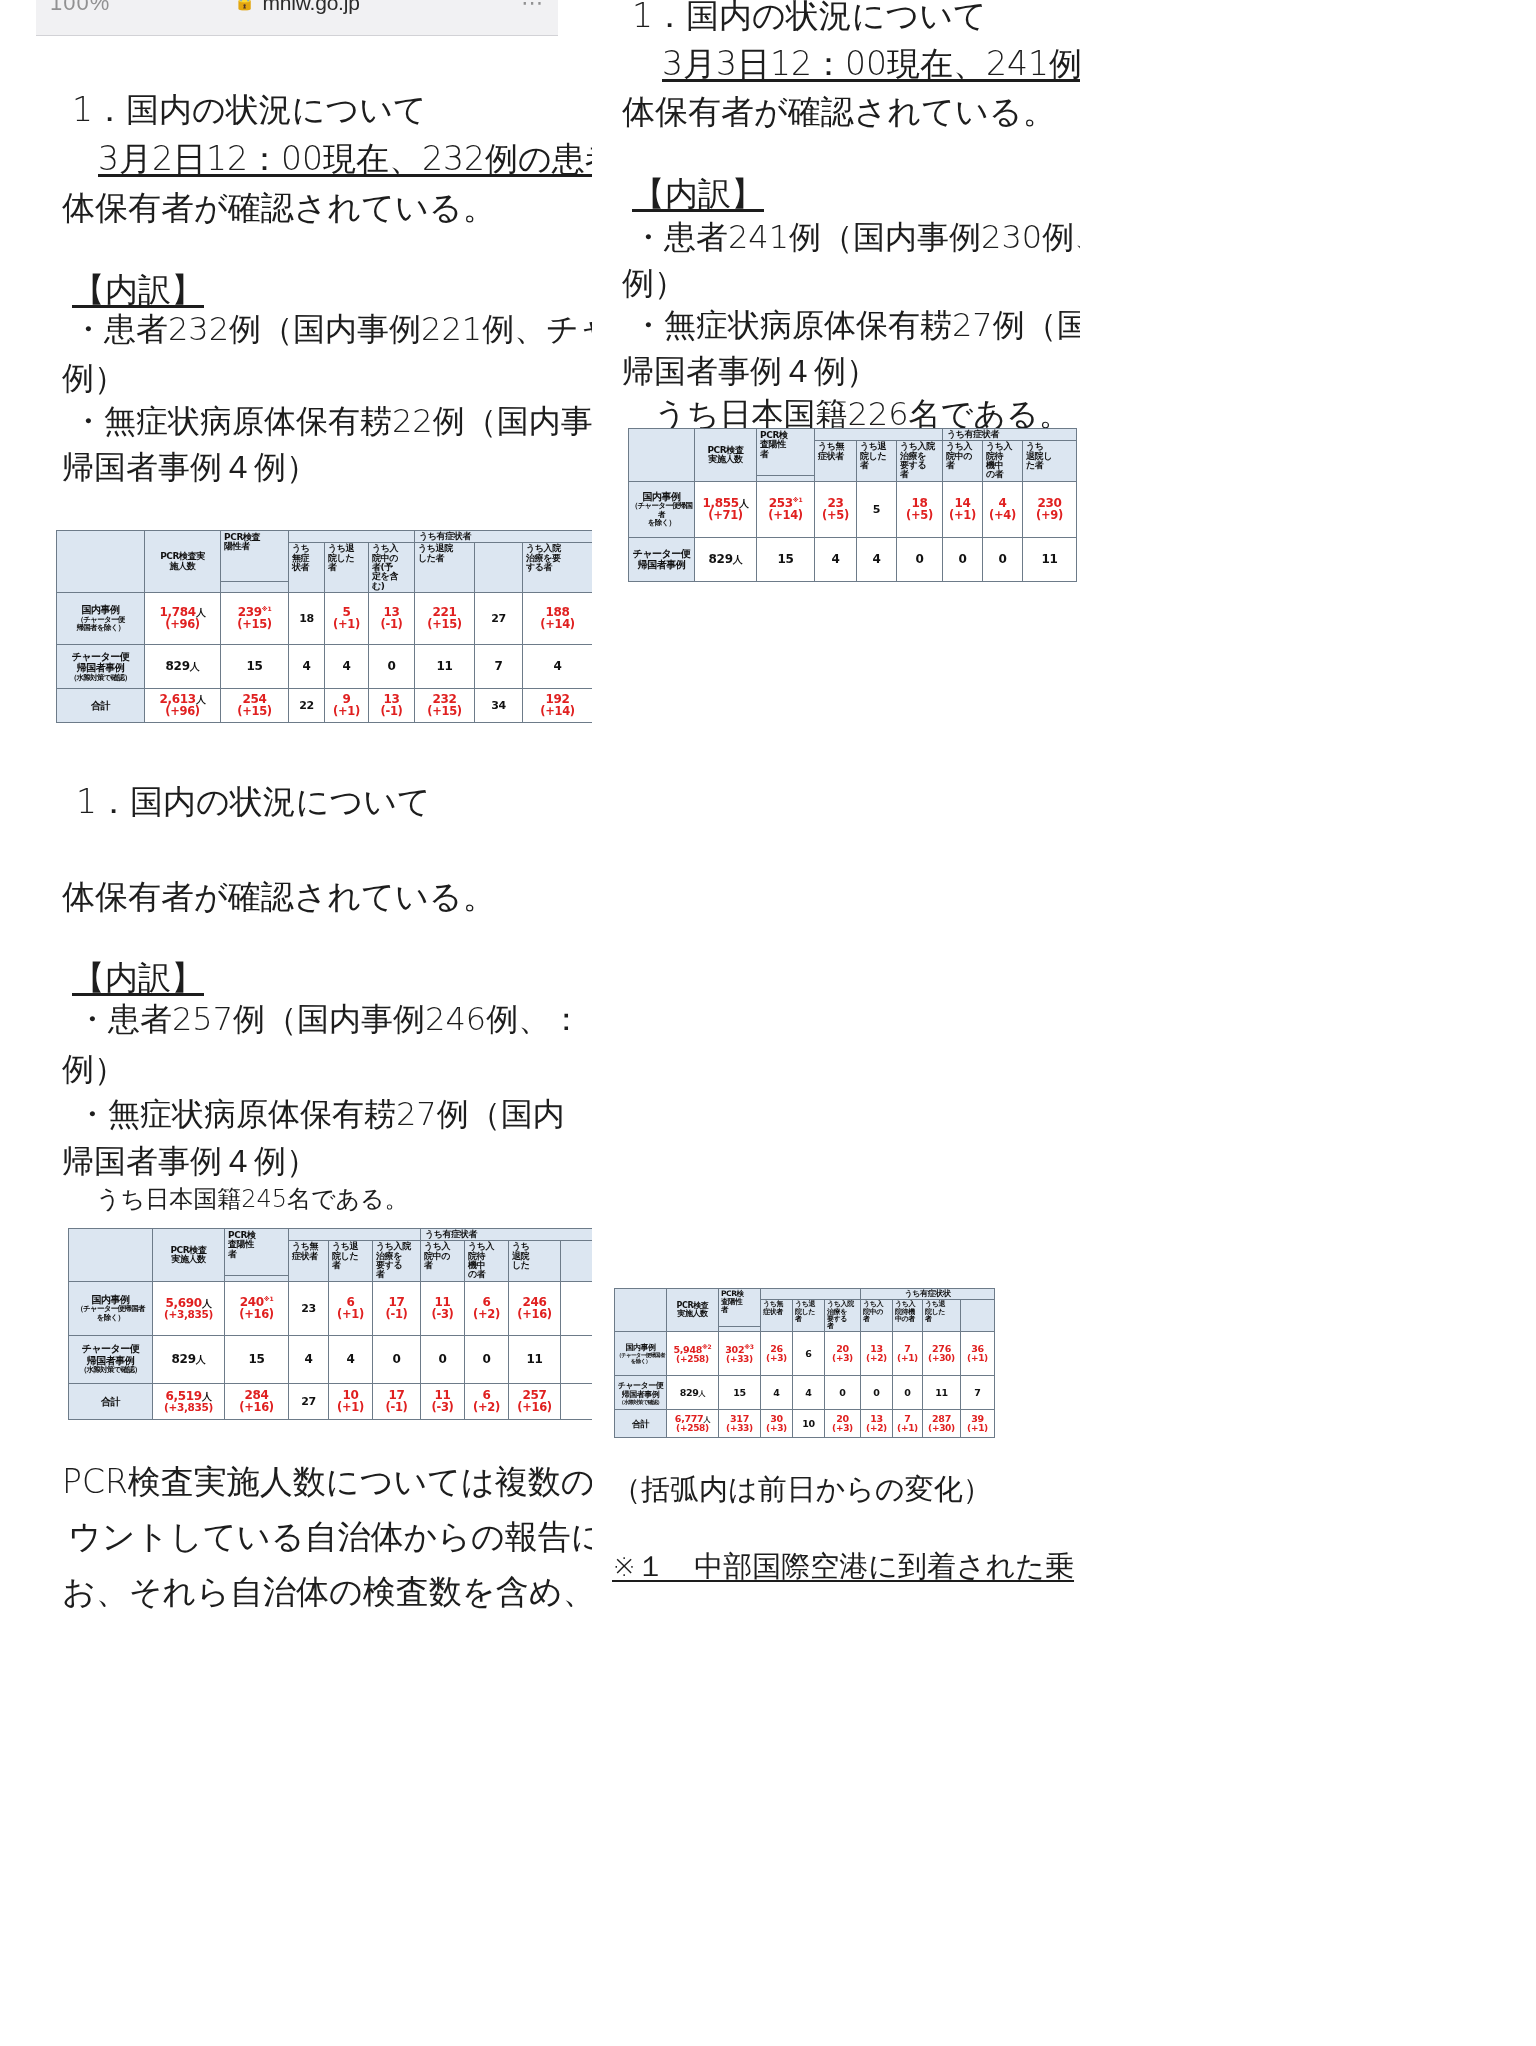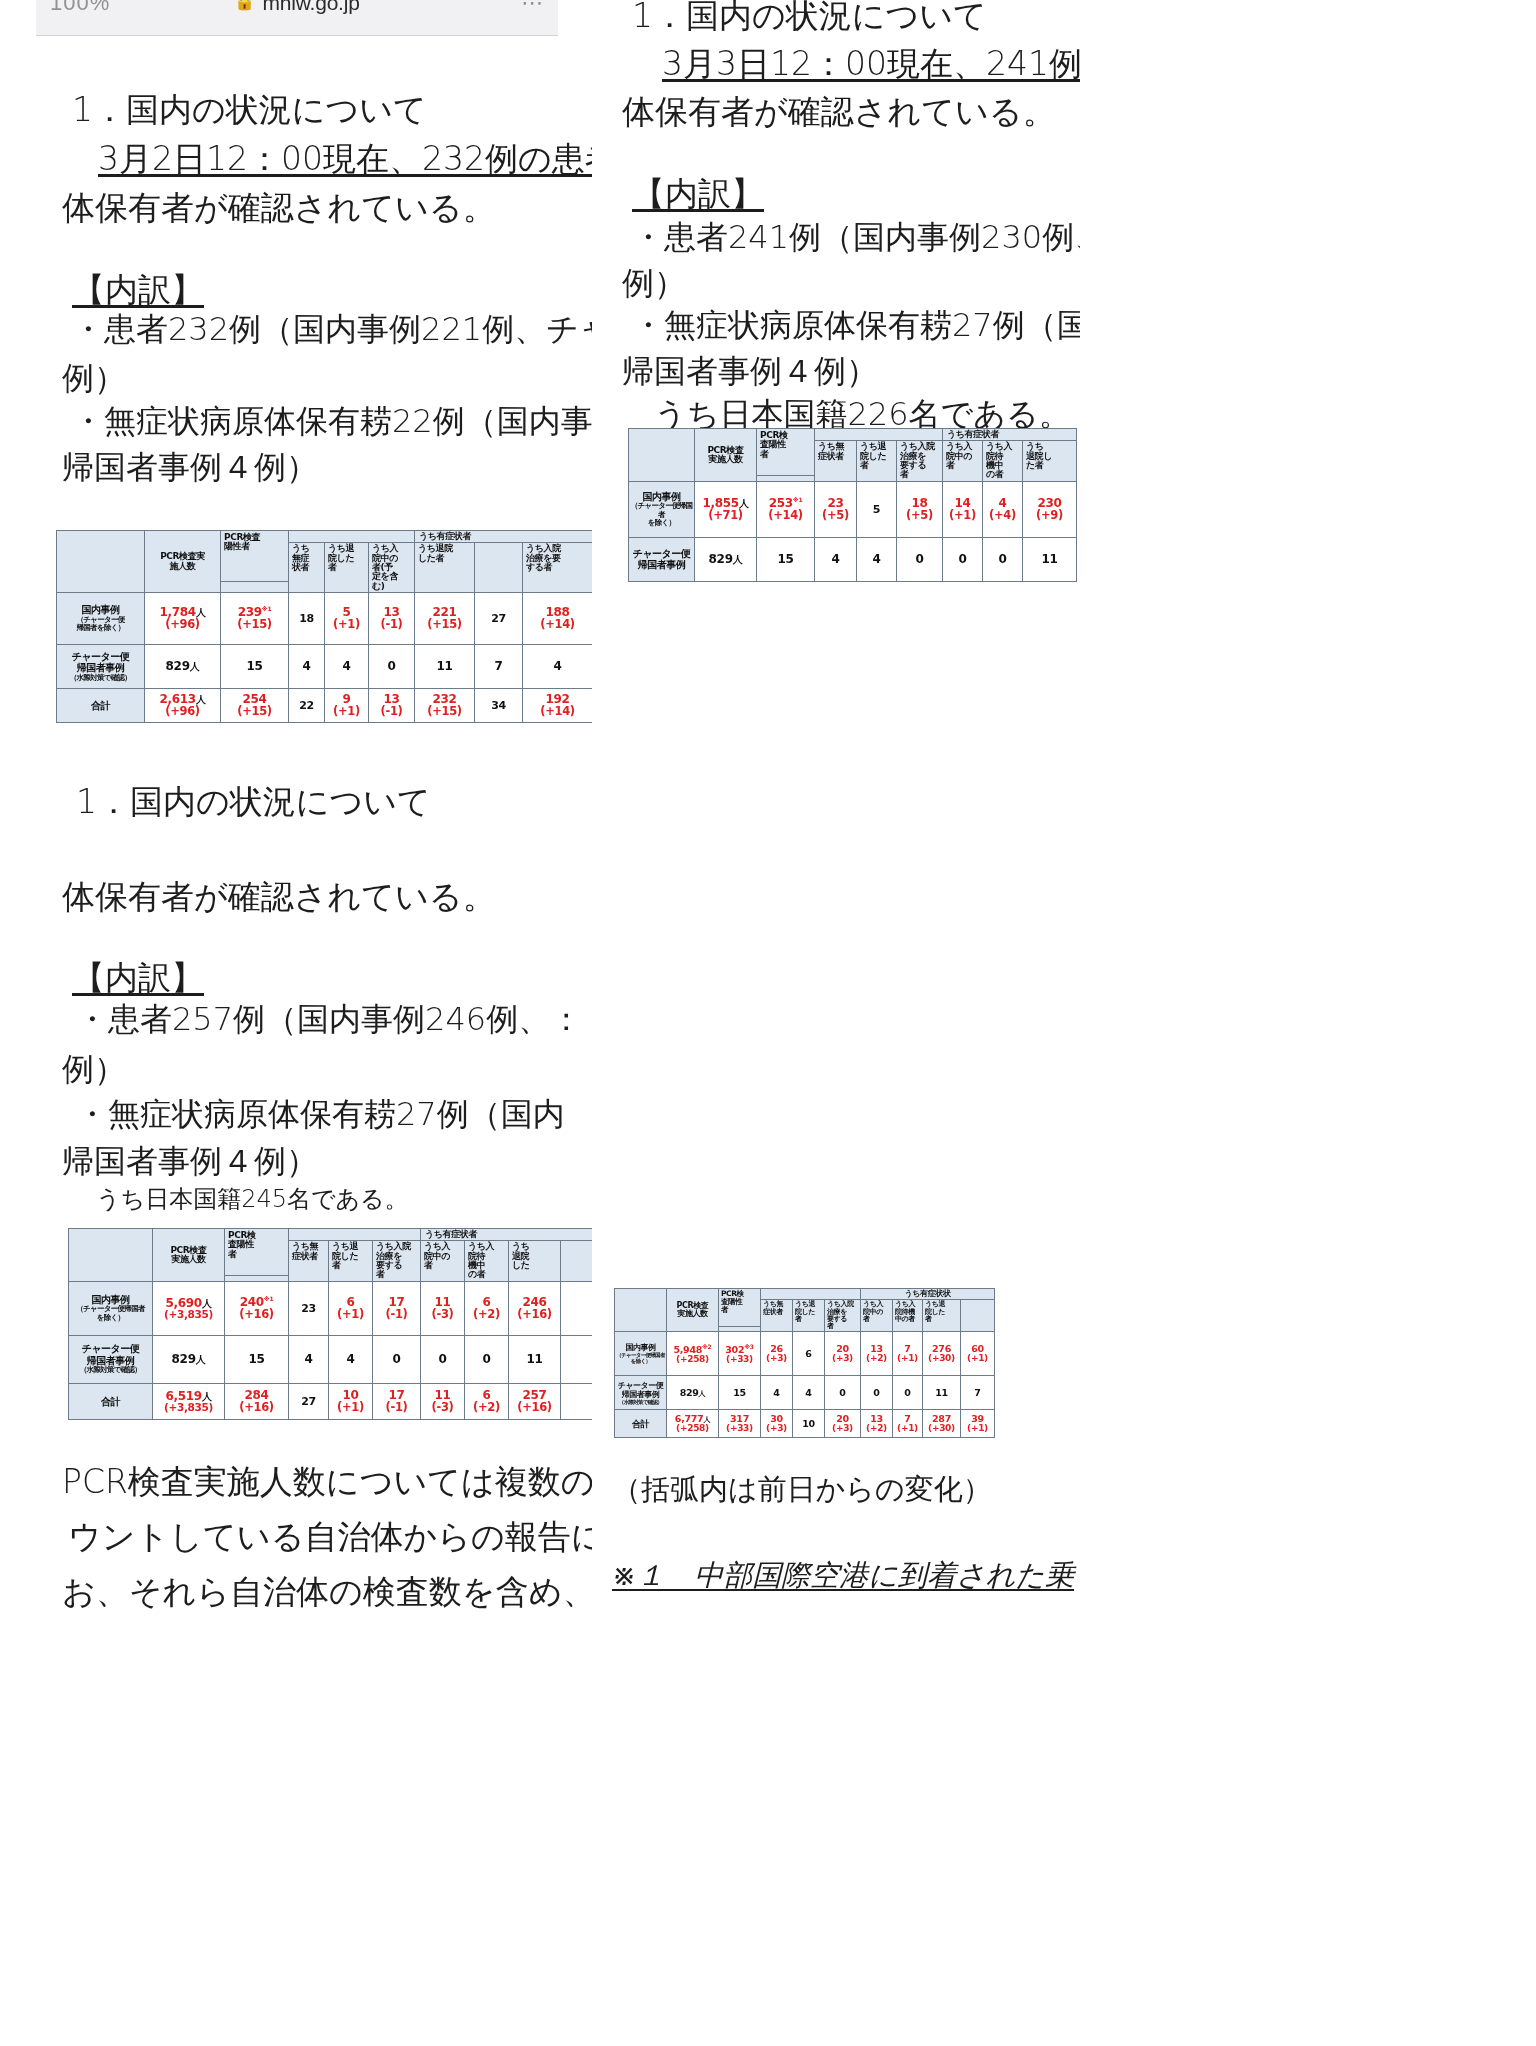--- a/index.html
+++ b/index.html
@@ -433,21 +433,21 @@
       <tr style="height:44px;">
         <td class="rowhead" style="font-size:8px;">国内事例<span class="sub" style="font-size:5.5px">（チャーター便帰国者<br>を除く）</span></td>
         <td class="num" style="font-size:9.5px"><span class="red">5,948</span><span class="sup red">※2</span><span class="delta red" style="font-size:9px">(+258)</span></td>
         <td class="num" style="font-size:9.5px"><span class="red">302</span><span class="sup red">※3</span><span class="delta red" style="font-size:9px">(+33)</span></td>
         <td class="num" style="font-size:9.5px"><span class="red">26</span><span class="delta red" style="font-size:9px">(+3)</span></td>
         <td class="num" style="font-size:9.5px"><span class="blk">6</span></td>
         <td class="num" style="font-size:9.5px"><span class="red">20</span><span class="delta red" style="font-size:9px">(+3)</span></td>
         <td class="num" style="font-size:9.5px"><span class="red">13</span><span class="delta red" style="font-size:9px">(+2)</span></td>
         <td class="num" style="font-size:9.5px"><span class="red">7</span><span class="delta red" style="font-size:9px">(+1)</span></td>
         <td class="num" style="font-size:9.5px"><span class="red">276</span><span class="delta red" style="font-size:9px">(+30)</span></td>
-        <td class="num" style="font-size:9.5px"><span class="red">60</span><span class="delta red" style="font-size:9px">(+1)</span></td>
+        <td class="num" style="font-size:9.5px"><span class="red">36</span><span class="delta red" style="font-size:9px">(+1)</span></td>
       </tr>
       <tr style="height:34px;">
         <td class="rowhead" style="font-size:8px;">チャーター便<br>帰国者事例<span class="sub" style="font-size:5.5px">（水際対策で確認）</span></td>
         <td class="num" style="font-size:9.5px">829<span style="font-size:7px">人</span></td>
         <td class="num" style="font-size:9.5px">15</td>
         <td class="num" style="font-size:9.5px">4</td>
         <td class="num" style="font-size:9.5px">4</td>
         <td class="num" style="font-size:9.5px">0</td>
         <td class="num" style="font-size:9.5px">0</td>
         <td class="num" style="font-size:9.5px">0</td>
@@ -464,21 +464,21 @@
         <td class="num" style="font-size:9.5px"><span class="red">13</span><span class="delta red" style="font-size:9px">(+2)</span></td>
         <td class="num" style="font-size:9.5px"><span class="red">7</span><span class="delta red" style="font-size:9px">(+1)</span></td>
         <td class="num" style="font-size:9.5px"><span class="red">287</span><span class="delta red" style="font-size:9px">(+30)</span></td>
         <td class="num" style="font-size:9.5px"><span class="red">39</span><span class="delta red" style="font-size:9px">(+1)</span></td>
       </tr>
     </tbody>
       </table>
   </div>
 
   <div class="jp line" style="left:2px;top:190px;font-size:29px;">（括弧内は前日からの変化）</div>
-  <div class="jp line u" style="left:2px;top:276px;font-size:29px;font-style:italic;">※１　中部国際空港に到着された乗</div>
+  <div class="jp line u" style="left:2px;top:267px;font-size:29px;">※１　中部国際空港に到着された乗</div>
 </div>
 
 <div class="watermark" style="left:1120px;top:1862px;">
   <span class="wm-logo">知</span>
   <span>@東京IT神経男</span>
 </div>
 
 <div style="position:absolute;left:1090px;top:0;width:446px;height:2046px;background:#ffffff;"></div>
 
 </body></html>

